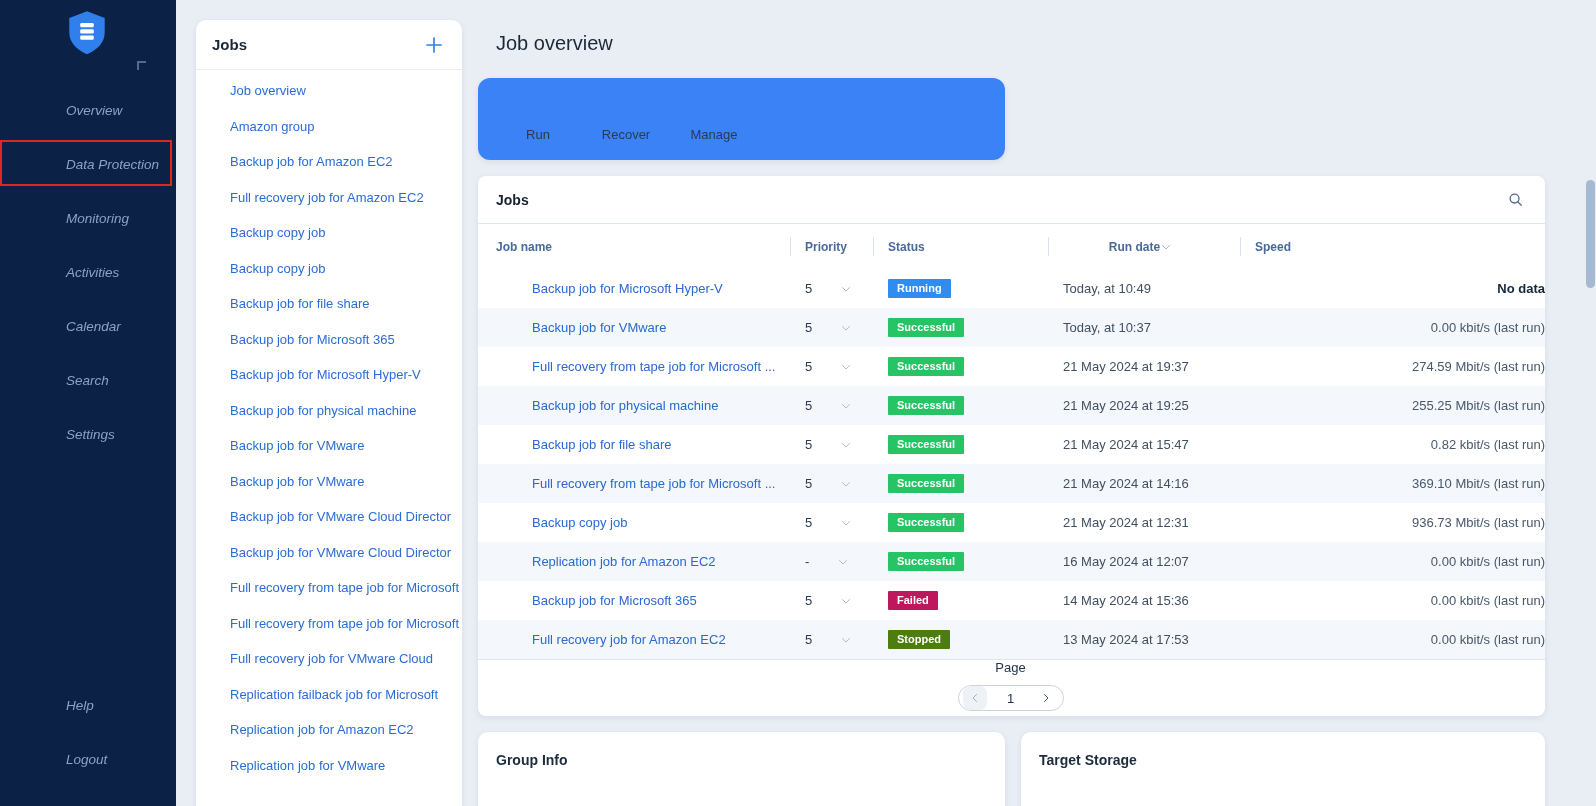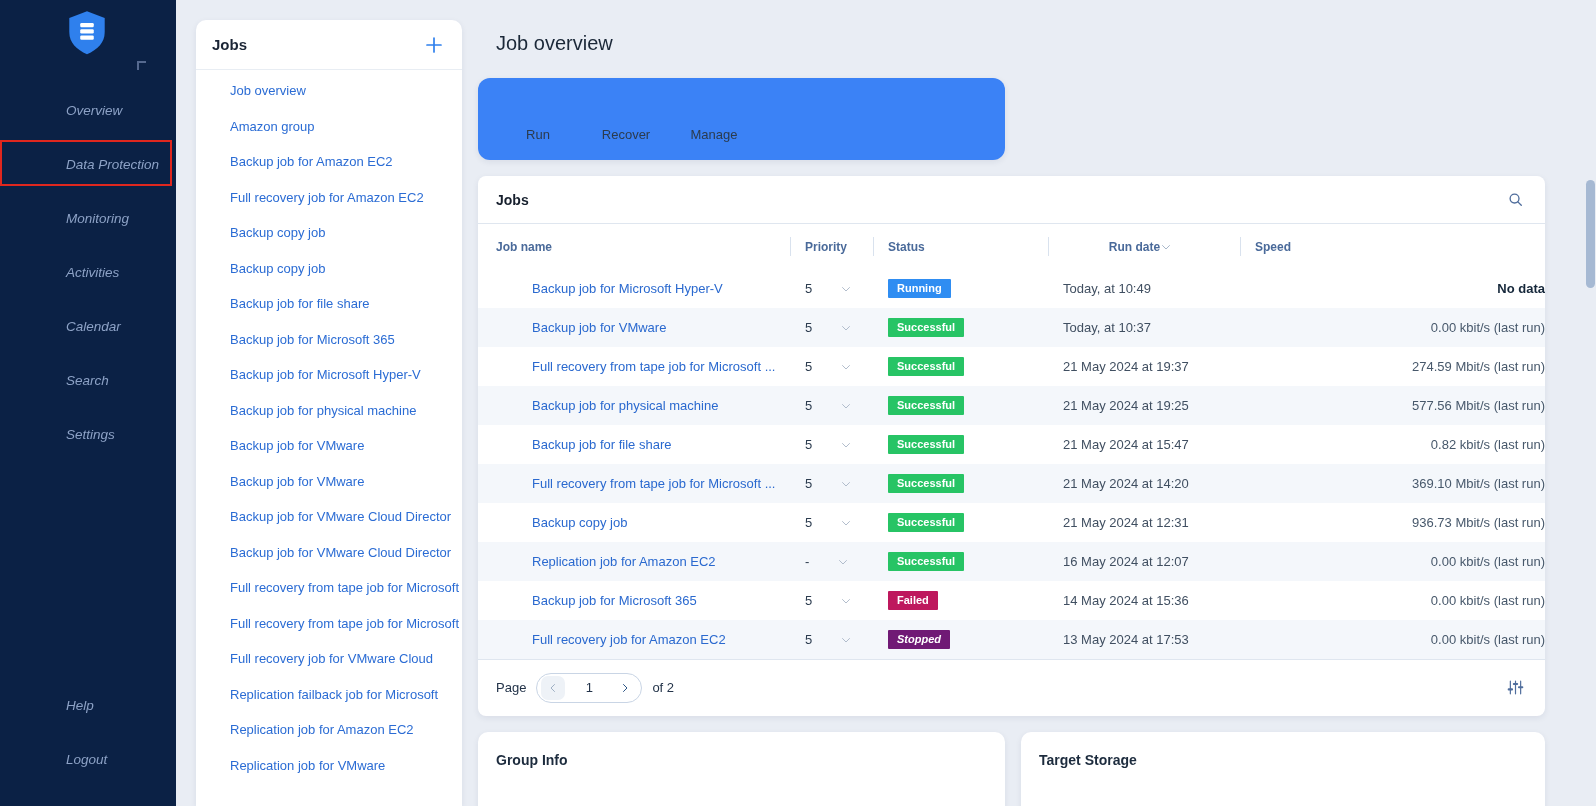--- a/index.html
+++ b/index.html
@@ -73,26 +73,26 @@
   .cell-priority { display:flex; align-items:center; padding-left:15px; color:#2c3c4f; }
   .pr-chev { margin-left:28px; cursor:pointer; }
   .pr-chev svg { width:12px; height:12px; stroke:#a9b6c6; fill:none; stroke-width:1.8;
                  stroke-linecap:round; stroke-linejoin:round; }
   .cell-status { padding-left:15px; }
   .pill { display:inline-block; padding:3px 9px 4px; border-radius:1px; font-size:11px;
           font-weight:700; color:#fff; }
   .pill[data-st="running"]    { background:#2f8df2; }
   .pill[data-st="successful"] { background:#27c465; }
   .pill[data-st="failed"]     { background:#be185d; }
-  .pill[data-st="stopped"]    { background:#701a75;font-style:italic; }
+  .pill[data-st="stopped"]    { background:#4d7c0f; }
   .cell-rundate { padding-left:15px; color:#404f61; }
   .cell-speed { padding-left:15px; color:#47586b;text-align:right; }
   .cell-speed[data-bold="true"] { font-weight:700; color:#15273a; }
   .jc-footer { height:56px; border-top:1px solid #dfe6ef; display:flex; align-items:center;
-               padding:0 20px 0 18px; gap:10px; }
+               padding:0 20px 0 18px; gap:10px;flex-direction:column; }
   .pg-label, .pg-of { font-size:13px; color:#24344a; }
   .pg-pill { display:flex; align-items:center; justify-content:space-between; width:106px; height:30px;
              border:1px solid #c9d5e5; border-radius:16px; background:#fff; padding:0 4px; }
   .pg-btn { width:24px; height:24px; border-radius:7px; display:flex; align-items:center;
             justify-content:center; cursor:pointer; }
   .pg-prev { background:#eef2f7; }
   .pg-btn svg { width:12px; height:12px; fill:none; stroke-width:2; stroke-linecap:round;
                 stroke-linejoin:round; }
   .pg-prev svg { stroke:#9fb0c4; }
   .pg-next svg { stroke:#2c5585; }
@@ -744,21 +744,21 @@
           <span class="pr-chev">
             <svg viewBox="0 0 24 24">
               <path d="M5 9 L12 16 L19 9"></path>
             </svg>
           </span>
         </div>
         <div class="cell-status">
           <span class="pill" data-st="successful">Successful</span>
         </div>
         <div class="cell-rundate">21 May 2024 at 19:25</div>
-        <div class="cell-speed">577.56 Mbit/s (last run)</div>
+        <div class="cell-speed">255.25 Mbit/s (last run)</div>
       </div>
       <div class="grid-row trow">
         <div class="cell-name">
           <span class="job-ico">
             
             
             
             
             
             
@@ -795,21 +795,21 @@
           <span>5</span>
           <span class="pr-chev">
             <svg viewBox="0 0 24 24">
               <path d="M5 9 L12 16 L19 9"></path>
             </svg>
           </span>
         </div>
         <div class="cell-status">
           <span class="pill" data-st="successful">Successful</span>
         </div>
-        <div class="cell-rundate">21 May 2024 at 14:20</div>
+        <div class="cell-rundate">21 May 2024 at 14:16</div>
         <div class="cell-speed">369.10 Mbit/s (last run)</div>
       </div>
       <div class="grid-row trow">
         <div class="cell-name">
           <span class="job-ico">
             
             
             
             
             

